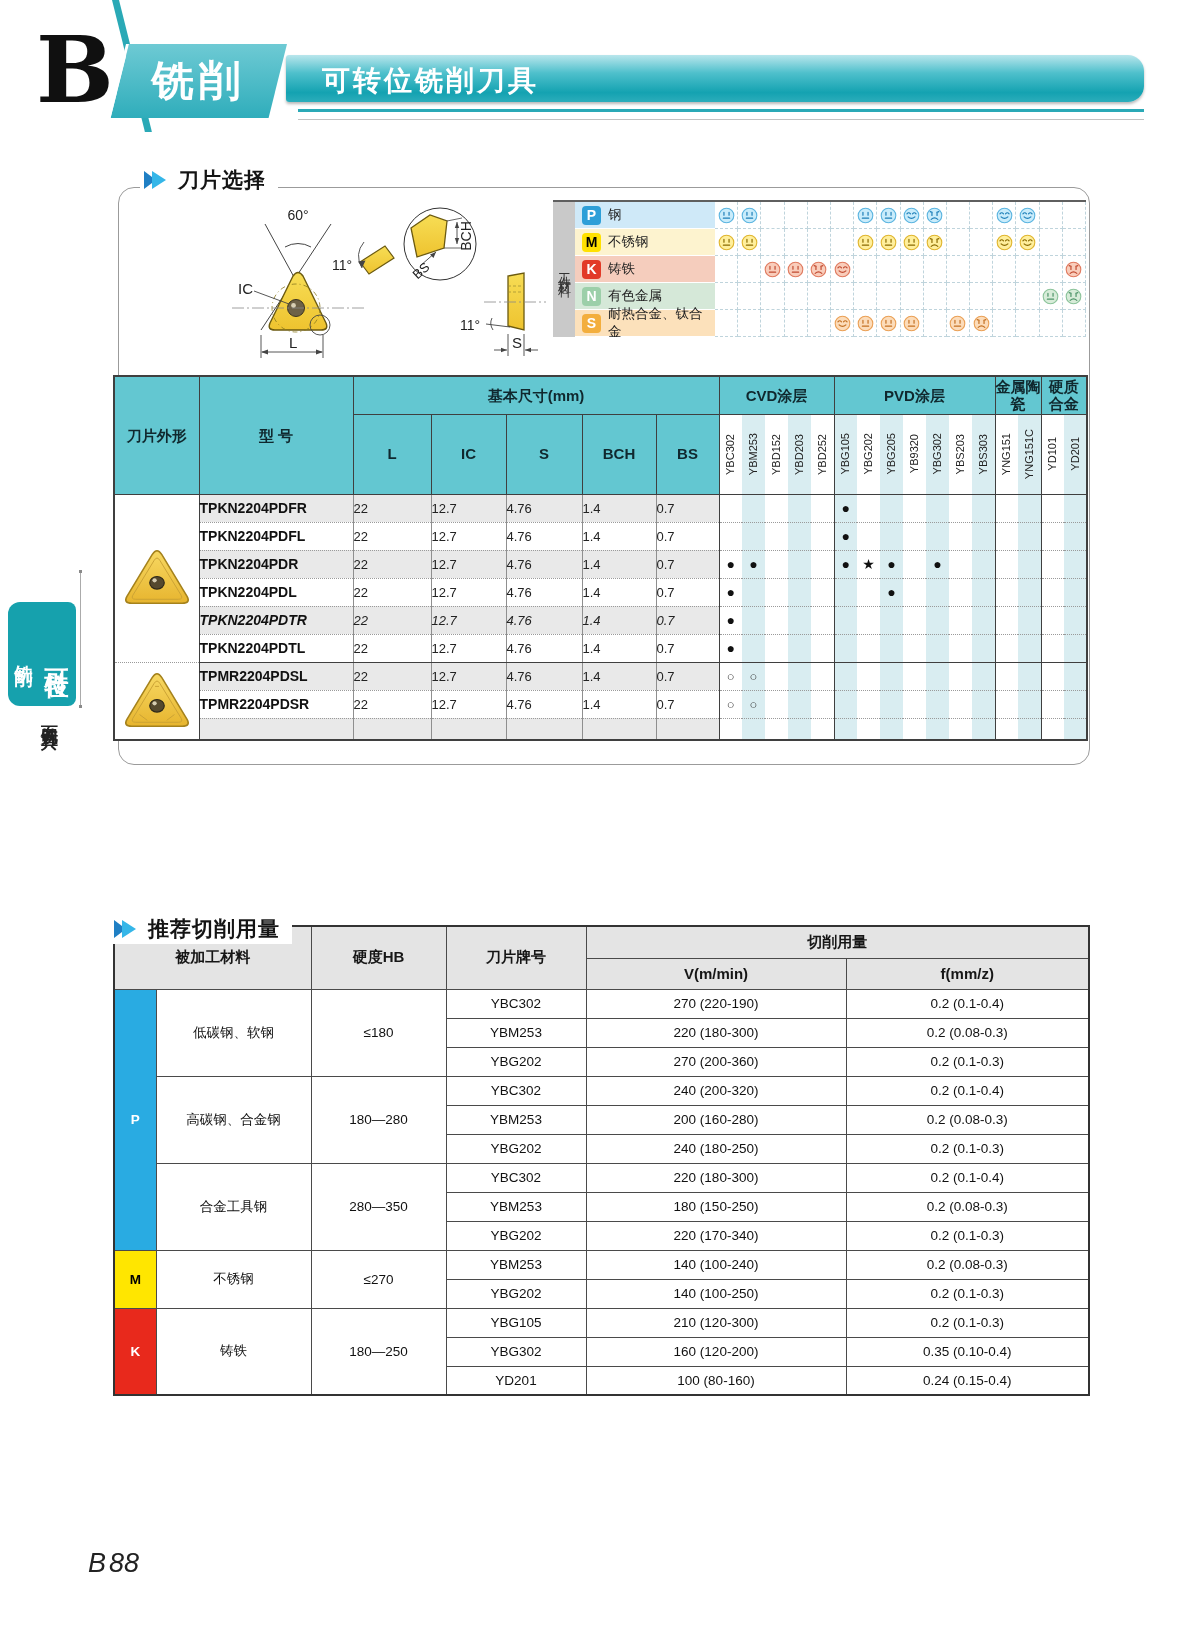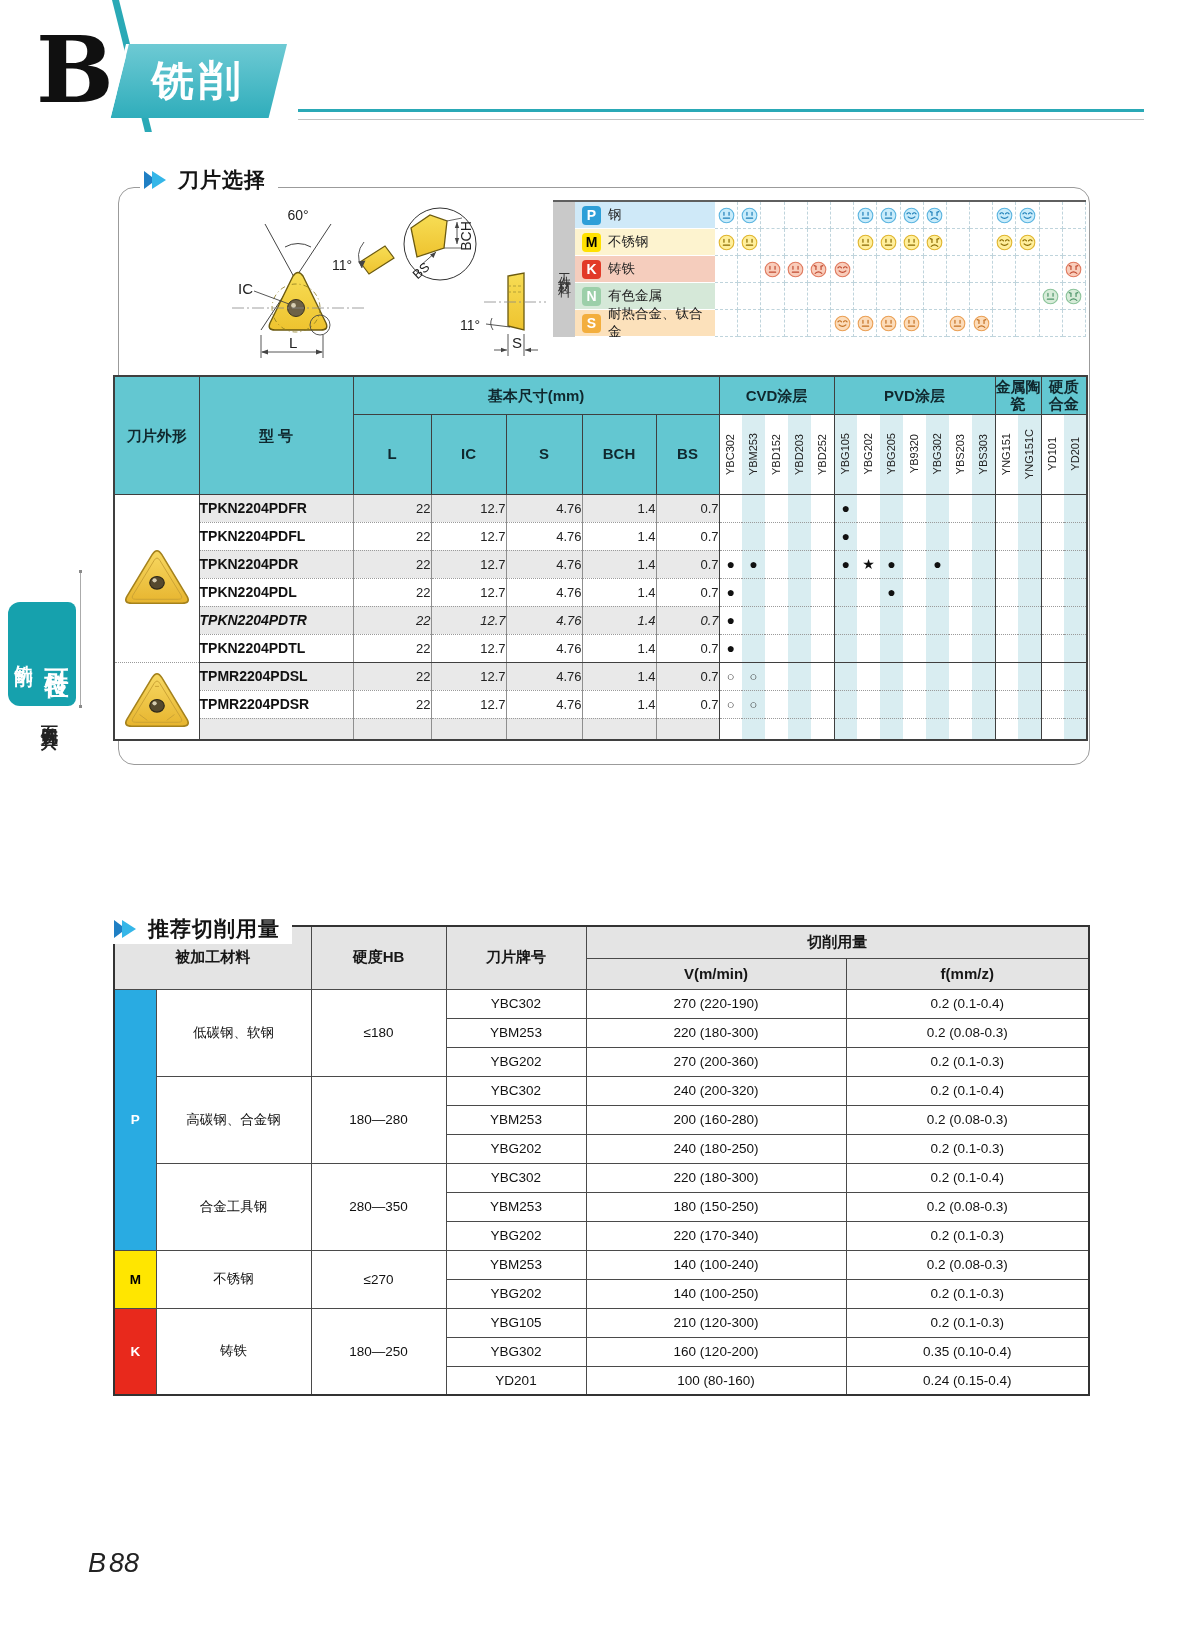--- a/index.html
+++ b/index.html
@@ -52,21 +52,21 @@
   .main-table{position:absolute;left:113px;top:375px;border-collapse:collapse;table-layout:fixed;
               z-index:4;background:#fff;border:2px solid #3f3f3f;}
   .main-table th,.main-table td{padding:0;}
   .mt-head{background:#63c7d1;border:1px solid #3f3f3f;font-size:15px;font-weight:bold;
            color:#10282e;text-align:center;line-height:1.15;}
   .mt-rot{background:#fff;border-bottom:1px solid #3f3f3f;vertical-align:middle;}
   .rot{writing-mode:vertical-rl;transform:rotate(180deg);font-size:11px;font-weight:normal;
        color:#222;margin:0 auto;display:block;line-height:1;}
   .mt-model{font-weight:bold;font-size:14px;text-align:left;padding-left:13px;
             border-left:1px solid #3f3f3f;color:#111;}
-  .mt-dim{font-size:13px;text-align:right;border-left:1px solid #8f8f8f;color:#222;margin-left:30px;}
+  .mt-dim{font-size:13px;text-align:left;border-left:1px solid #8f8f8f;color:#222;margin-left:30px;}
   .mt-grade{text-align:center;font-size:13px;color:#111;}
   .mt-shape{border-right:1px solid #3f3f3f;background:#fff;text-align:center;vertical-align:middle;}
   .gLeft{border-left:1px solid #3f3f3f;}
   .stripe{background:#d9edf1;}
   .grayrow{background:#e9e9e9;}
   tr.data td{border-bottom:1px dotted #9a9a9a;}
   tr.groupend td{border-bottom:1px solid #3f3f3f;}
   .mark-dot{font-size:14px;line-height:1;}
   .mark-star{font-size:14px;line-height:1;}
   .mark-circle{font-size:13px;line-height:1;color:#333;}
@@ -102,20 +102,23 @@
 </style>
 </head>
 <body>
 
 <div class="page">
 
   <div class="hdr-b">B</div>
   <div class="hdr-stripe"></div>
   <div class="hdr-cat">
     <span class="hdr-cat-text">铣削</span>
+  </div>
+  <div class="hdr-bar">
+    <span class="hdr-title">可转位铣削刀具</span>
   </div>
   <div class="hdr-line1"></div>
   <div class="hdr-line2"></div>
 
   <div class="panel1"></div>
   <div class="sec-label" style="left:140px;top:165px;">
     <svg class="chev" width="28" height="20" viewBox="0 0 28 20">
       <polygon points="2,1 14,10 2,19" fill="#1f7fc4"></polygon>
       <polygon points="10,1 24,10 10,19" fill="#35b6e8"></polygon>
     </svg>

